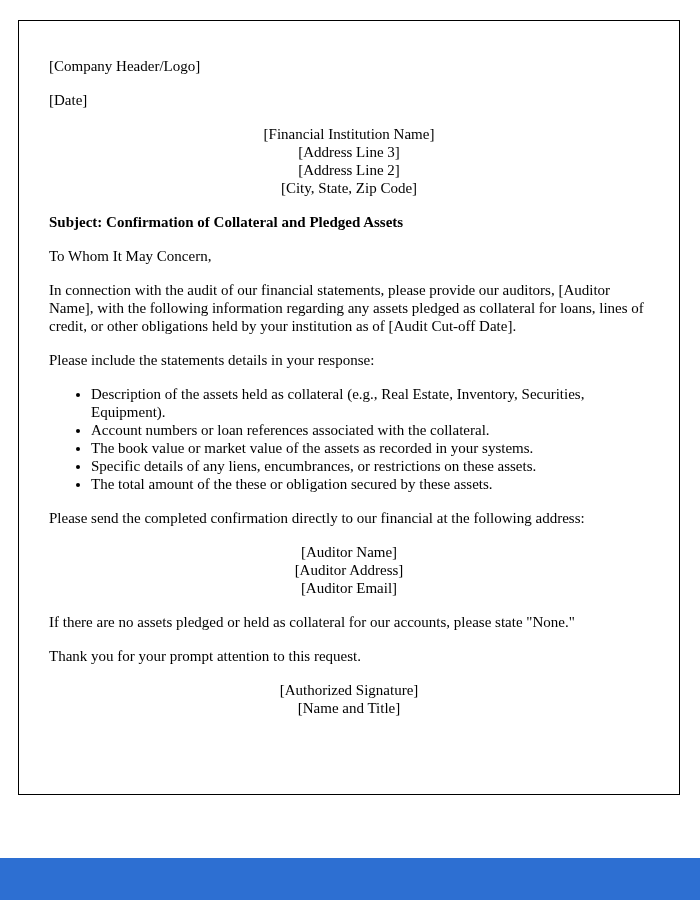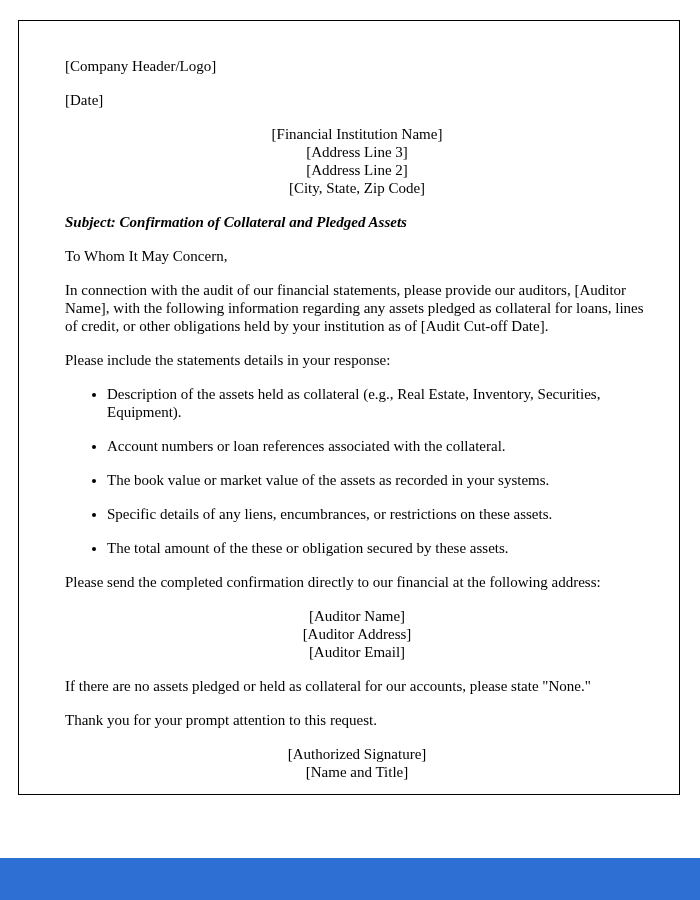--- a/index.html
+++ b/index.html
@@ -20,42 +20,41 @@
     left: 18px;
     top: 20px;
     width: 662px;
     height: 775px;
     border: 1px solid #000000;
     box-sizing: border-box;
     padding: 36px 30px 0 30px;
     background: #ffffff;
   }
   .block {
-    margin: 0 0 16px 16px;
+    margin: 0 0 16px 0;
     font-size: 15px;
     line-height: 18px;
   }
   .line {
     font-size: 15px;
     line-height: 18px;
     text-align: center;
   }
   .subject {
     font-weight: bold;
-    font-style: italic;
   }
   ul.bullets {
     margin: 0 0 16px 0;
     padding: 0 0 0 42px;
     font-size: 15px;
     line-height: 18px;
     list-style-type: disc;
   }
   ul.bullets li {
-    margin: 16px;
+    margin: 0;
     padding: 0;
   }
   .footer-bar {
     position: absolute;
     left: 0;
     top: 858px;
     width: 700px;
     height: 42px;
   }
 </style>

